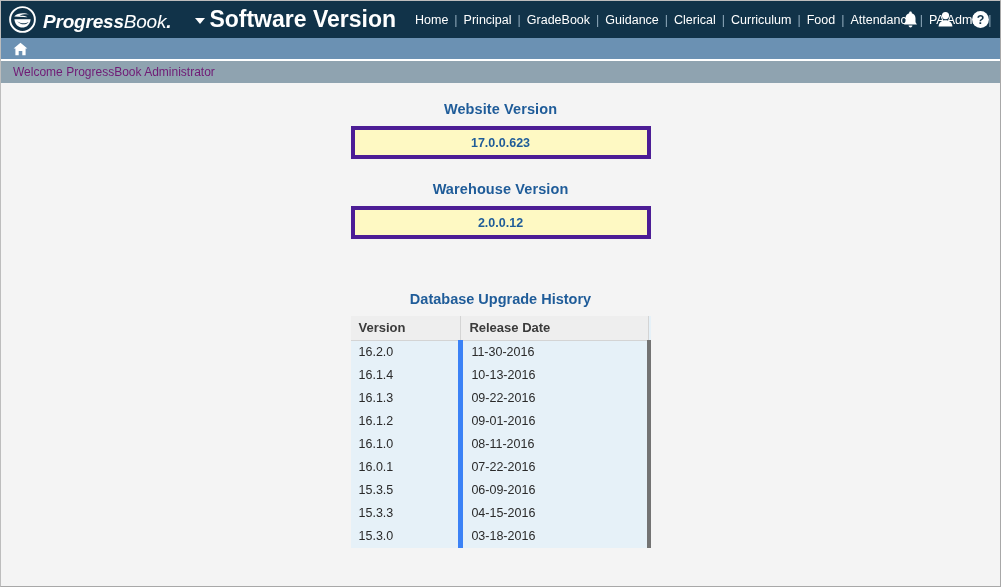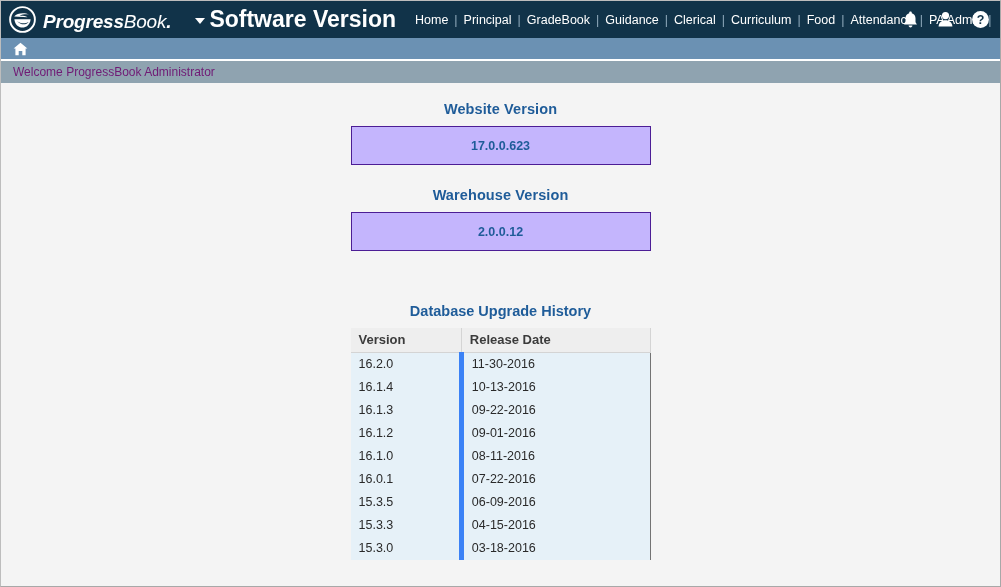--- a/index.html
+++ b/index.html
@@ -133,24 +133,24 @@
   }
   .sec-title {
     color: #1f5c99;
     font-size: 14.5px;
     font-weight: bold;
     margin: 0 0 9px 0;
     letter-spacing: 0.1px;
   }
   .version-box {
     width: 300px;
-    height: 39px;
+    height: 33px;
     margin: 0 auto 22px auto;
-    background: #c4b5fd;
-    border: 1px solid #4c1d95;
+    background: #fef9c3;
+    border: 4px solid #4c1d95;
     display: flex;
     align-items: center;
     justify-content: center;
     color: #1f5c99;
     font-size: 12.5px;
     font-weight: bold;
   }
   .spacer-gap { height: 26px; }
   .hist-title {
     color: #1f5c99;
@@ -180,21 +180,21 @@
     border-bottom: 1px solid #d4d4d4;
     font-size: 13px;
   }
   table.hist thead th:last-child { border-right: 1px solid #d4d4d4; }
   table.hist tbody td {
     padding: 3px 0 3px 8px;
     border-right: 5px solid #3b82f6;
     height: 23px;
     line-height: 17px;
   }
-  table.hist tbody td:last-child { border-right: 1px solid #737373; }
+  table.hist tbody td:last-child { border-right: 4px solid #737373; }
   table.hist col.c-version { width: 111px; }
   table.hist col.c-date { width: 189px; }
 </style>
 </head>
 <body>
 
 <div id="app">
 
   <div class="topnav">
 

